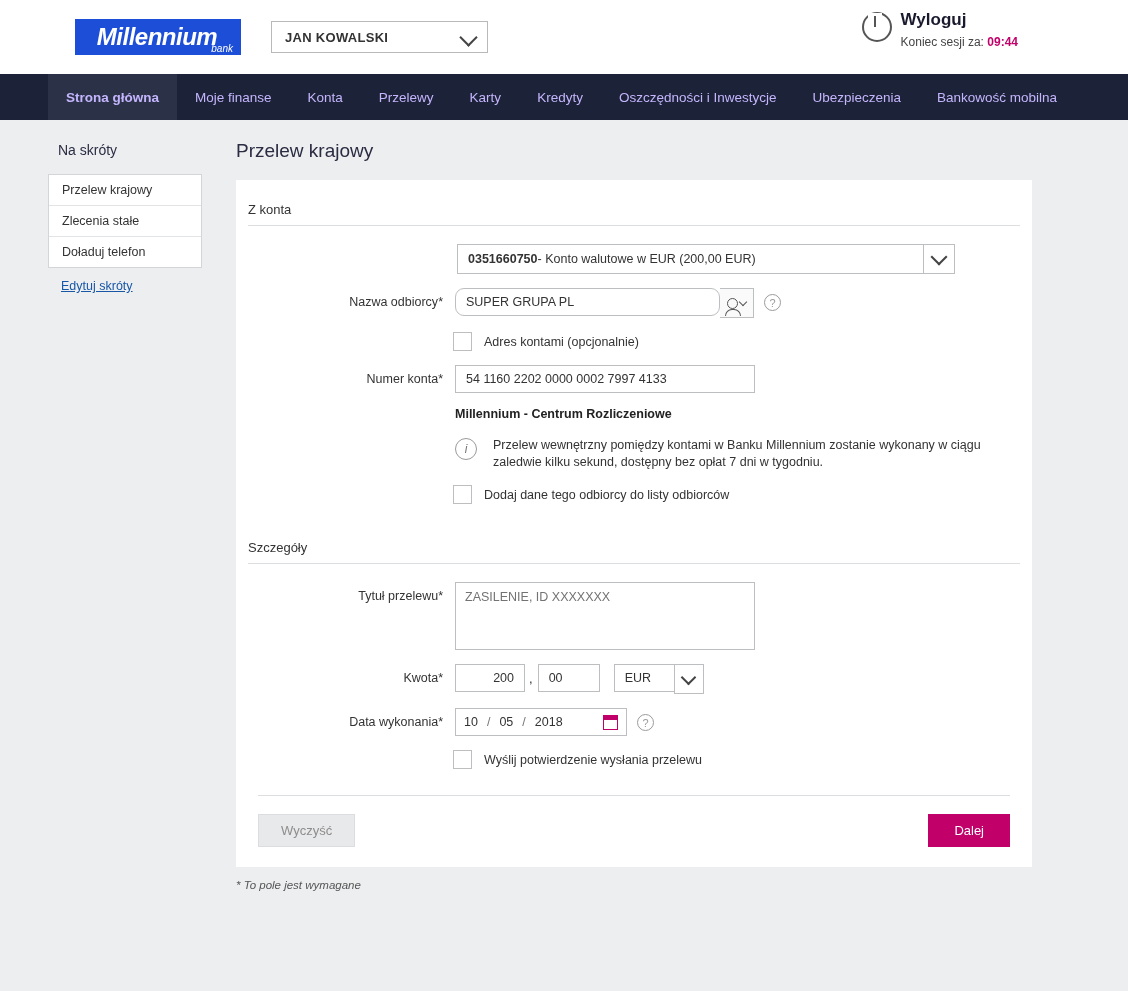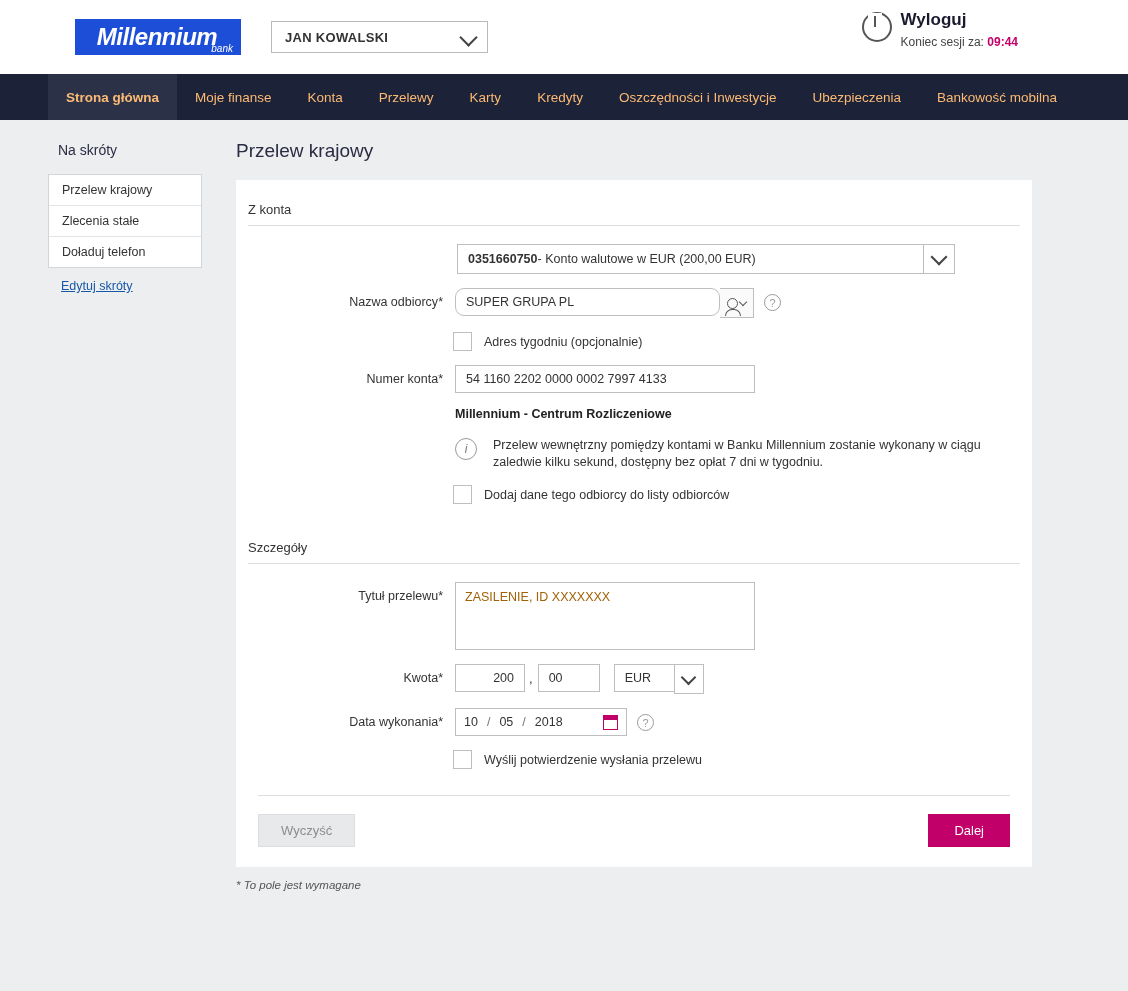--- a/index.html
+++ b/index.html
@@ -166,21 +166,21 @@
     height: 46px;
     background: #1c2237;
     display: flex;
     align-items: stretch;
     padding-left: 48px;
   }
   .nav-item {
     display: flex;
     align-items: center;
     padding: 0 18px;
-    color: #fdba74;
+    color: #c4b5fd;
     font-size: 13.5px;
     white-space: nowrap;
   }
   .nav-item.active {
     background: #2b3248;
     font-weight: bold;
   }
 
   
   .page {
@@ -383,21 +383,21 @@
     margin-right: 12px;
   }
   .check-label { font-size: 12.5px; color: #333; }
   .textarea {
     width: 300px;
     height: 68px;
     border: 1px solid #bcbec0;
     background: #fff;
     padding: 7px 9px;
     font-size: 12.5px;
-    color: #a16207;
+    color: #737373;
     box-sizing: border-box;
   }
   .amount-int { width: 70px; height: 28px; justify-content: flex-end; }
   .comma { padding: 7px 5px 0 4px; font-size: 13px; }
   .amount-dec { width: 62px; height: 28px; }
   .currency {
     width: 60px; height: 28px;
     border-right: none;
   }
   .cur-arrow {
@@ -548,21 +548,21 @@
           <div class="field name-field">SUPER GRUPA PL</div>
           <div class="addr-book">
             <span class="person-ico"></span>
             <span class="mini-chev"></span>
           </div>
           <div class="help-ico">?</div>
         </div>
 
         <div class="check-row">
           <span class="checkbox"></span>
-          <span class="check-label">Adres tygodniu (opcjonalnie)</span>
+          <span class="check-label">Adres kontami (opcjonalnie)</span>
         </div>
 
         <div class="row">
           <div class="row-label">
             <span>Numer konta</span><span class="req">*</span>
           </div>
           <div class="field acct-field">54 1160 2202 0000 0002 7997 4133</div>
         </div>
 
         <div class="bank-name">Millennium - Centrum Rozliczeniowe</div>

